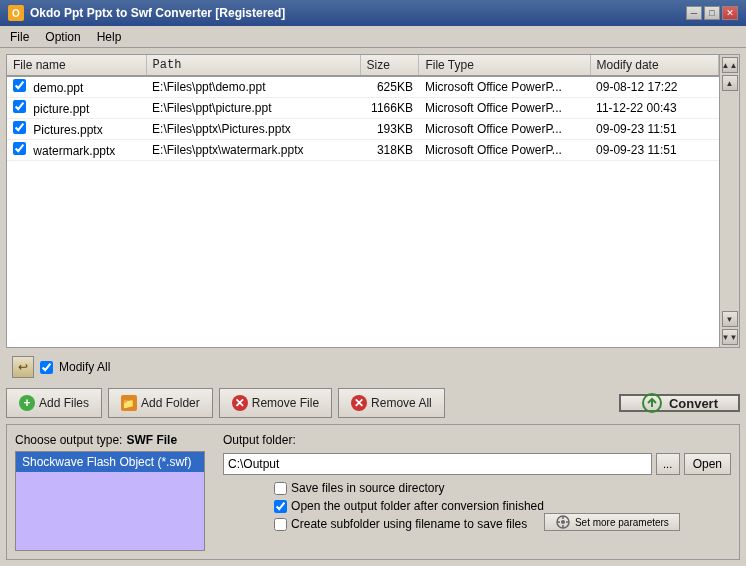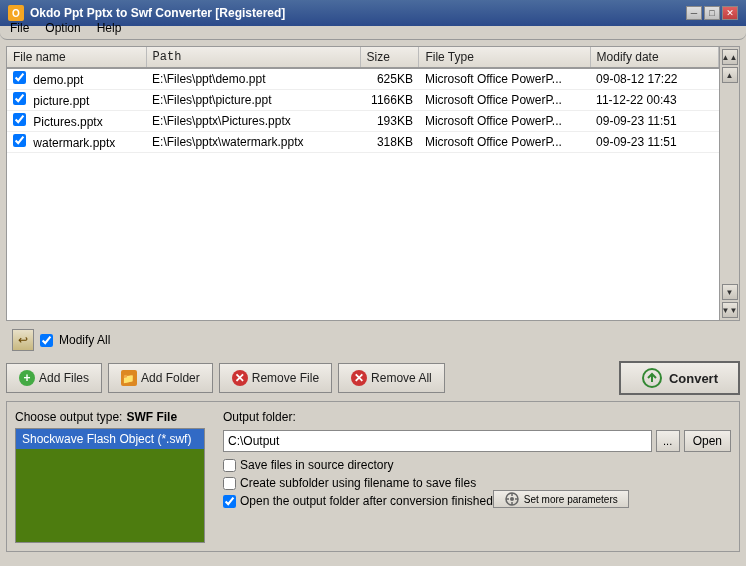--- a/index.html
+++ b/index.html
@@ -61,23 +61,22 @@
     }
     .title-btn.close { background: linear-gradient(to bottom, #e06060, #c04040); color: white; }
 
     
     .menu-bar {
       background: #d4d0c8;
       padding: 2px 4px;
       display: flex;
       gap: 4px;
       border-bottom: 1px solid #999;
-      height: 14px;
-      align-items: flex-end;
-      border-radius: 9px;
+      height: 22px;
+      align-items: flex-start;
     }
     .menu-item {
       padding: 2px 6px;
       cursor: pointer;
       font-size: 12px;
     }
 
     
     .main-container {
       padding: 6px;
@@ -200,21 +199,21 @@
       justify-content: center;
       font-size: 12px;
       font-weight: bold;
     }
     .icon-green { background: #44aa44; color: white; }
     .icon-orange { background: #dd8822; color: white; }
     .icon-red { background: #cc3333; color: white; }
 
     .convert-btn {
       margin-left: auto;
-      height: 34px;
+      height: 18px;
       padding: 0 20px;
       border: 2px solid #666;
       background: linear-gradient(to bottom, #f0ede8, #d8d4cc);
       cursor: pointer;
       display: flex;
       align-items: center;
       gap: 6px;
       font-size: 13px;
       font-weight: bold;
       color: #222;
@@ -248,23 +247,23 @@
       display: flex;
       align-items: center;
       gap: 4px;
     }
     .output-type-value {
       font-size: 12px;
       font-weight: bold;
     }
     .type-listbox {
       border: 1px solid #888;
-      background: #4d7c0f;
+      background: #c4b5fd;
       width: 190px;
-      height: 115px;
+      height: 100px;
     }
     .type-listbox-item {
       padding: 3px 6px;
       font-size: 12px;
       cursor: pointer;
     }
     .type-listbox-item.selected {
       background: #316ac5;
       color: white;
     }
@@ -333,21 +332,21 @@
     }
     .params-icon {
       width: 16px;
       height: 16px;
       display: flex;
       align-items: center;
       justify-content: center;
     }
     .checkbox-params-row {
       display: flex;
-      justify-content: flex-start;
+      justify-content: center;
       align-items: flex-end;
     }
     .checkboxes-col {
       display: flex;
       flex-direction: column;
       gap: 4px;
     }
   </style>
 </head>
 <body>
@@ -490,26 +489,26 @@
         <button class="folder-open-btn">Open</button>
       </div>
 
       <div class="checkbox-params-row">
         <div class="checkboxes-col">
           <div class="checkbox-row">
             <input type="checkbox" style="">
             <span>Save files in source directory</span>
           </div>
           <div class="checkbox-row">
+            <input type="checkbox" checked="" style="">
+            <span>Open the output folder after conversion finished</span>
+          </div>
+          <div class="checkbox-row">
             <input type="checkbox" style="">
             <span>Create subfolder using filename to save files</span>
-          </div>
-          <div class="checkbox-row">
-            <input type="checkbox" checked="" style="">
-            <span>Open the output folder after conversion finished</span>
           </div>
         </div>
         <button class="params-btn">
           <div class="params-icon">
             <svg width="16" height="16" viewBox="0 0 16 16">
               <circle cx="8" cy="8" r="6" fill="none" stroke="#666" stroke-width="1.5"></circle>
               <circle cx="8" cy="8" r="2" fill="#666"></circle>
               <line x1="8" y1="2" x2="8" y2="5" stroke="#666" stroke-width="1.5"></line>
               <line x1="8" y1="11" x2="8" y2="14" stroke="#666" stroke-width="1.5"></line>
               <line x1="2" y1="8" x2="5" y2="8" stroke="#666" stroke-width="1.5"></line>

